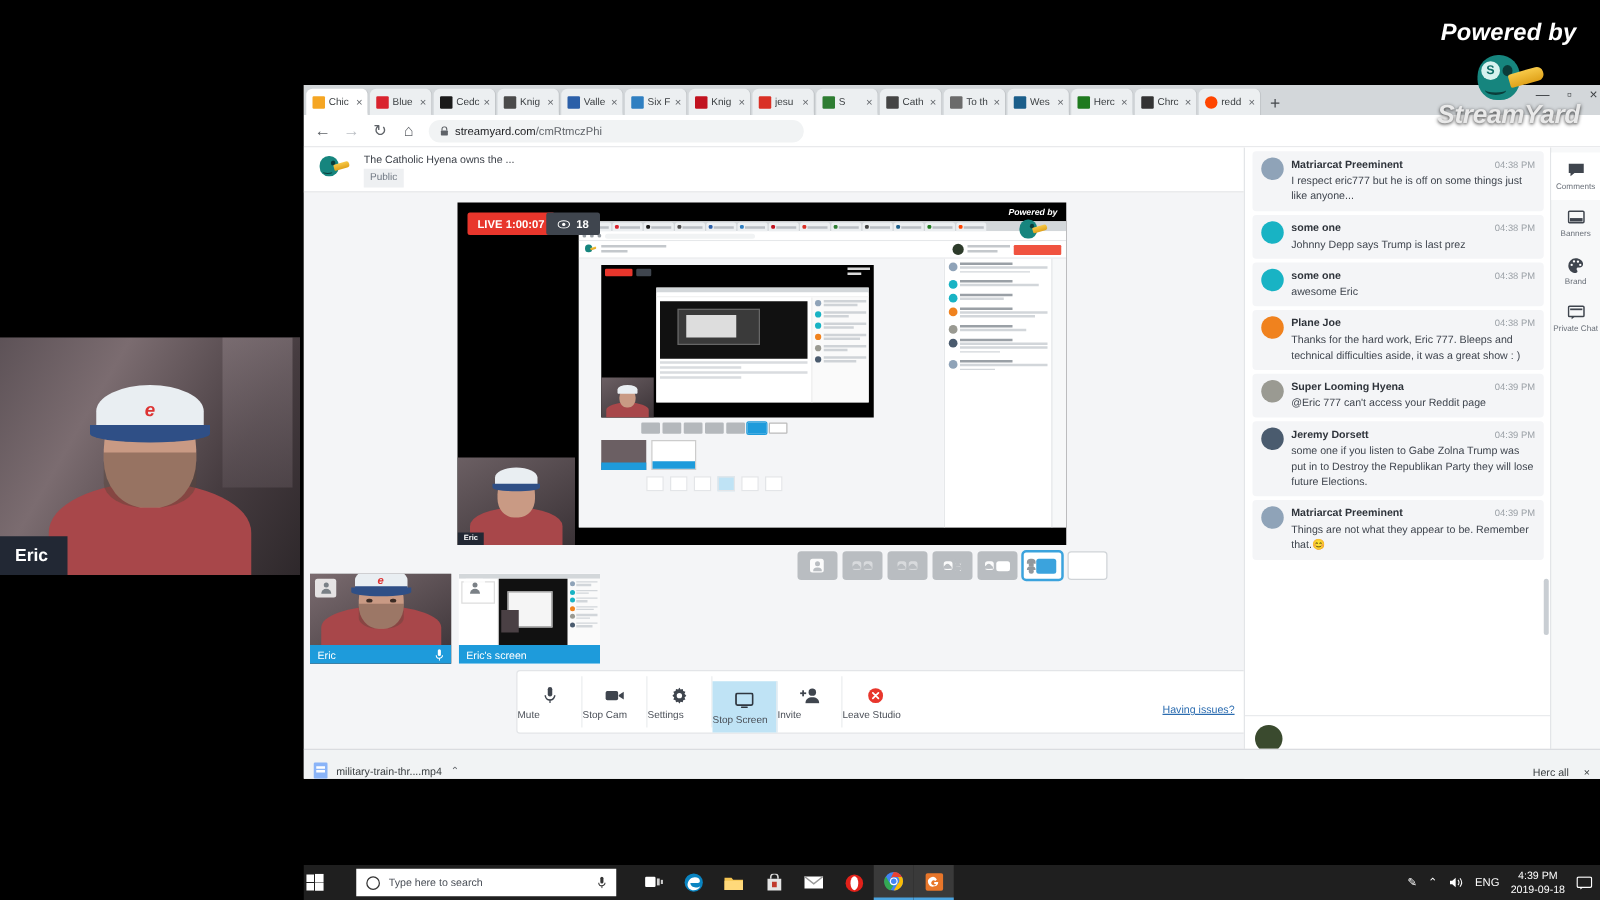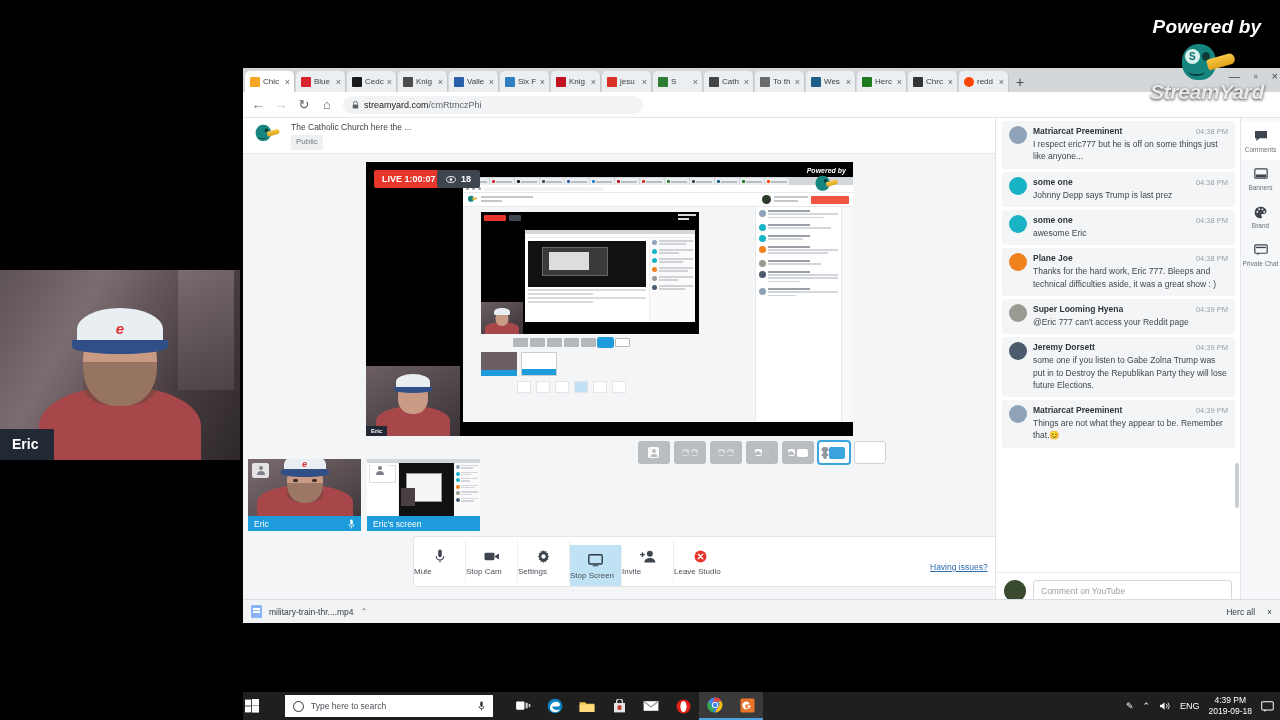--- a/index.html
+++ b/index.html
@@ -388,21 +388,21 @@
   }
   .rail-item { text-align: center; padding: 7px 0 6px; }
   .rail-item.sel { background: #fff; }
   .rail-item .ic { color: #3f454e; height: 14px; display: flex; align-items: center; justify-content: center; }
   .rail-item .lb { font-size: 6.5px; color: #6a7079; margin-top: 3px; line-height: 1.25; }
 
   
   .dlbar {
     position: absolute; left: 0; bottom: 0; height: 24px; width: 100%;
     background: #f1f3f4; border-top: 1px solid #dadce0;
-    display: flex; align-items: center; padding: 0 8px; gap: 6px;
+    display: flex; align-items: flex-end; padding: 0 8px; gap: 6px;
   }
   .dl-item { display: flex; align-items: center; gap: 7px; font-size: 8.5px; color: #3c4043; }
   .dl-icon { width: 11px; height: 13px; background: #8ab4f8; border-radius: 1px; position: relative; }
   .dl-icon:after { content:''; position: absolute; left: 2px; top: 3px; right: 2px; height: 1.5px; background: #fff; box-shadow: 0 3px 0 #fff; }
   .dl-caret { font-size: 8px; color: #5f6368; }
   .dl-right { margin-left: auto; display: flex; align-items: center; gap: 12px; font-size: 8.5px; color: #3c4043; }
 
   
   .taskbar {
     position: absolute; left: 243px; bottom: 0; width: 1037px; height: 28px;
@@ -568,21 +568,21 @@
       <div class="sy-header">
         <div class="sy-logo">
           <div class="duck" style="transform:scale(.45);transform-origin:top left">
             <div class="head"></div>
               <div class="eye"></div>
               <div class="bill"></div>
               <div class="smile"></div>
           </div>
         </div>
         <div class="sy-title">
-          <div>The Catholic Church here the ...</div>
+          <div>The Catholic Hyena owns the ...</div>
           <div class="vis">Public</div>
         </div>
         <div class="sy-right">
           <div class="sy-avatar">
               <span class="yt"></span>
             </div>
           <div class="sy-live">
             <div>You are live on YouTube!</div>
             <a href="#">View on YouTube</a>
           </div>
@@ -1127,21 +1127,20 @@
                 <span class="tm">04:39 PM</span>
               </span>
               <span class="tx" style="display:block">Things are not what they appear to be. Remember that.😊</span>
             </span>
           </div>
           <div class="chat-scroll"></div>
         </div>
         <div class="chat-compose">
           <div class="cc-row">
             <span class="cc-av"></span>
-            <div class="cc-input">Comment on YouTube</div>
           </div>
           <div class="cc-meta">
             <span class="cc-count">0/200</span>
             <span class="cc-settings">
               <svg class="ic-svg" width="10" height="10" viewBox="0 0 14 14">
                   <path d="M7 0l1 1.7 1.9-.5.4 1.9 1.9.5-.8 1.8L13 7l-1.6 1.6.8 1.8-1.9.5-.4 1.9-1.9-.5L7 14l-1-1.7-1.9.5-.4-1.9-1.9-.5.8-1.8L1 7l1.6-1.6-.8-1.8 1.9-.5.4-1.9 1.9.5z" fill="#4a4f57"></path>
                   <circle cx="7" cy="7" r="2.3" fill="#fff"></circle>
                 </svg>
               <span>Chat Settings</span>
             </span>

